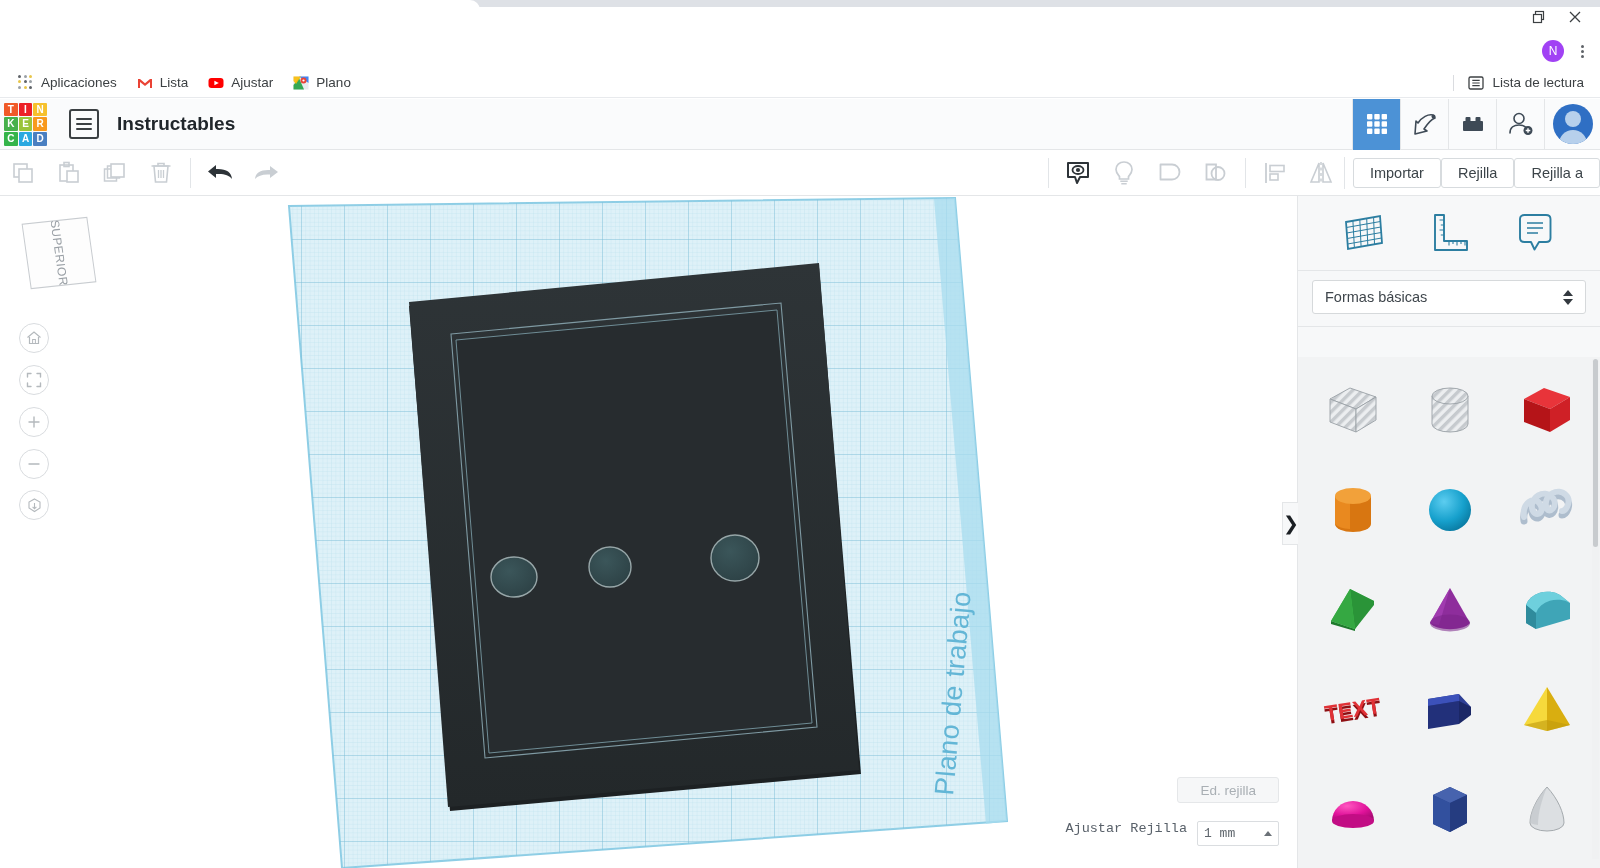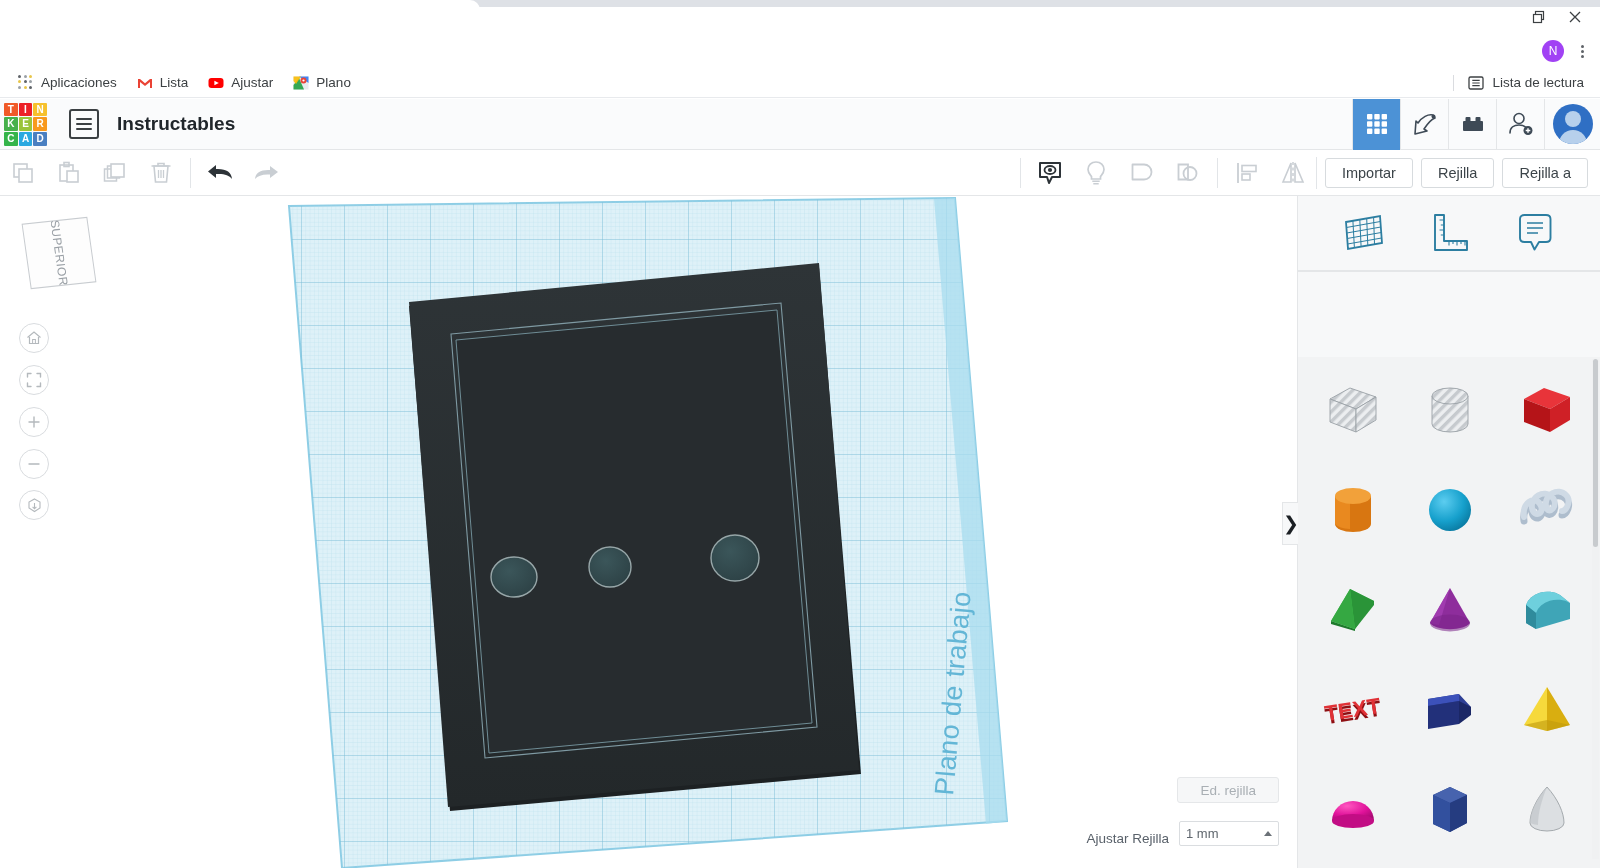--- a/index.html
+++ b/index.html
@@ -127,21 +127,21 @@
     background: #ffffff; border-bottom: 1px solid #e4e6e8;
     display: flex; align-items: center;
   }
   .tb-grp { display: flex; align-items: center; height: 46px; }
   .tb-btn {
     width: 46px; height: 46px; display: flex; align-items: center; justify-content: center;
     color: #c9ced3;
   }
   .tb-btn.enabled { color: #2d3338; }
   .tb-div { width: 1px; height: 30px; background: #e2e5e8; margin: 0 6px; }
-  .tb-right { margin-left: auto; display: flex; align-items: center; gap: 8px; padding-right: 12px; }
+  .tb-right { margin-left: auto; display: flex; align-items: center; gap: 0; }
   .tb-text-btn {
     height: 30px; padding: 0 16px; border: 1px solid #d7dbde; background: #ffffff;
     border-radius: 3px; font-size: 14.5px; color: #3c4449;
     display: flex; align-items: center; justify-content: center;
   }
   .tb-sep-v { width: 1px; height: 32px; background: #e2e5e8; margin-right: 8px; }
 
   
   .viewport {
     position: absolute; left: 0; top: 196px; width: 1297px; height: 672px;
@@ -169,24 +169,24 @@
   
   .grid-ctrls {
     position: absolute; right: 18px; bottom: 22px; width: 280px;
     display: flex; flex-direction: column; align-items: flex-end; gap: 18px;
   }
   .ed-rejilla {
     height: 26px; padding: 0 22px; border: 1px solid #e5e7e9; background: #f6f7f8;
     border-radius: 3px; font-size: 13.5px; color: #a9afb4;
     display: flex; align-items: center;
   }
-  .ajustar-row { display: flex; align-items: flex-end; gap: 10px; }
+  .ajustar-row { display: flex; align-items: flex-start; gap: 10px; font-family: Liberation Mono, monospace; }
   .ajustar-lbl { font-size: 13.5px; color: #59616a; }
   .ajustar-sel {
-    width: 100px; height: 25px; border: 1px solid #dadde0; background: #ffffff;
+    width: 82px; height: 25px; border: 1px solid #dadde0; background: #ffffff;
     border-radius: 2px; display: flex; align-items: center; justify-content: space-between;
     padding: 0 6px; font-size: 13px; color: #5f666d;
   }
   .caret-up { width: 0; height: 0; border-left: 4px solid transparent;
     border-right: 4px solid transparent; border-bottom: 5px solid #6b7177; }
 
   
   .right-panel {
     position: absolute; right: 0; top: 196px; width: 303px; height: 672px;
     background: #f7f8f9; border-left: 1px solid #e4e6e8;
@@ -622,20 +622,29 @@
         <svg width="46" height="42" viewBox="0 0 46 42" aria-hidden="true">
           <path d="M8 7 C8 4.5 10 3 12.5 3 H34 C36.5 3 38.5 4.5 38.5 7 V26 C38.5 28.5 36.5 30 34 30 H27 L22.5 37.5 L19 30 H12.5 C10 30 8 28.5 8 26 Z" fill="none" stroke="#2c7ea1" stroke-width="1.9" stroke-linejoin="round"></path>
           <g stroke="#2c7ea1" stroke-width="1.5">
             <path d="M15 11 H31 M15 16 H31 M15 21 H26"></path>
           </g>
         </svg>
       </div>
     </div>
     <div class="rp-divider"></div>
 
+    <div class="rp-select-wrap">
+      <div class="rp-select">
+        <span>Formas básicas</span>
+        <span class="spinner">
+          <span class="up"></span>
+            <span class="dn"></span>
+        </span>
+      </div>
+    </div>
     <div class="rp-divider"></div>
 
     <div class="shape-grid">
 
       <div class="shape-cell">
         <svg class="sh" width="62" height="62" viewBox="0 0 62 62" aria-hidden="true">
           <defs>
               <pattern id="stripeA" width="7" height="7" patternUnits="userSpaceOnUse" patternTransform="rotate(45)">
             <rect width="7" height="7" fill="#eceef0"></rect>
                 <rect width="3.4" height="7" fill="#c6cace"></rect>

